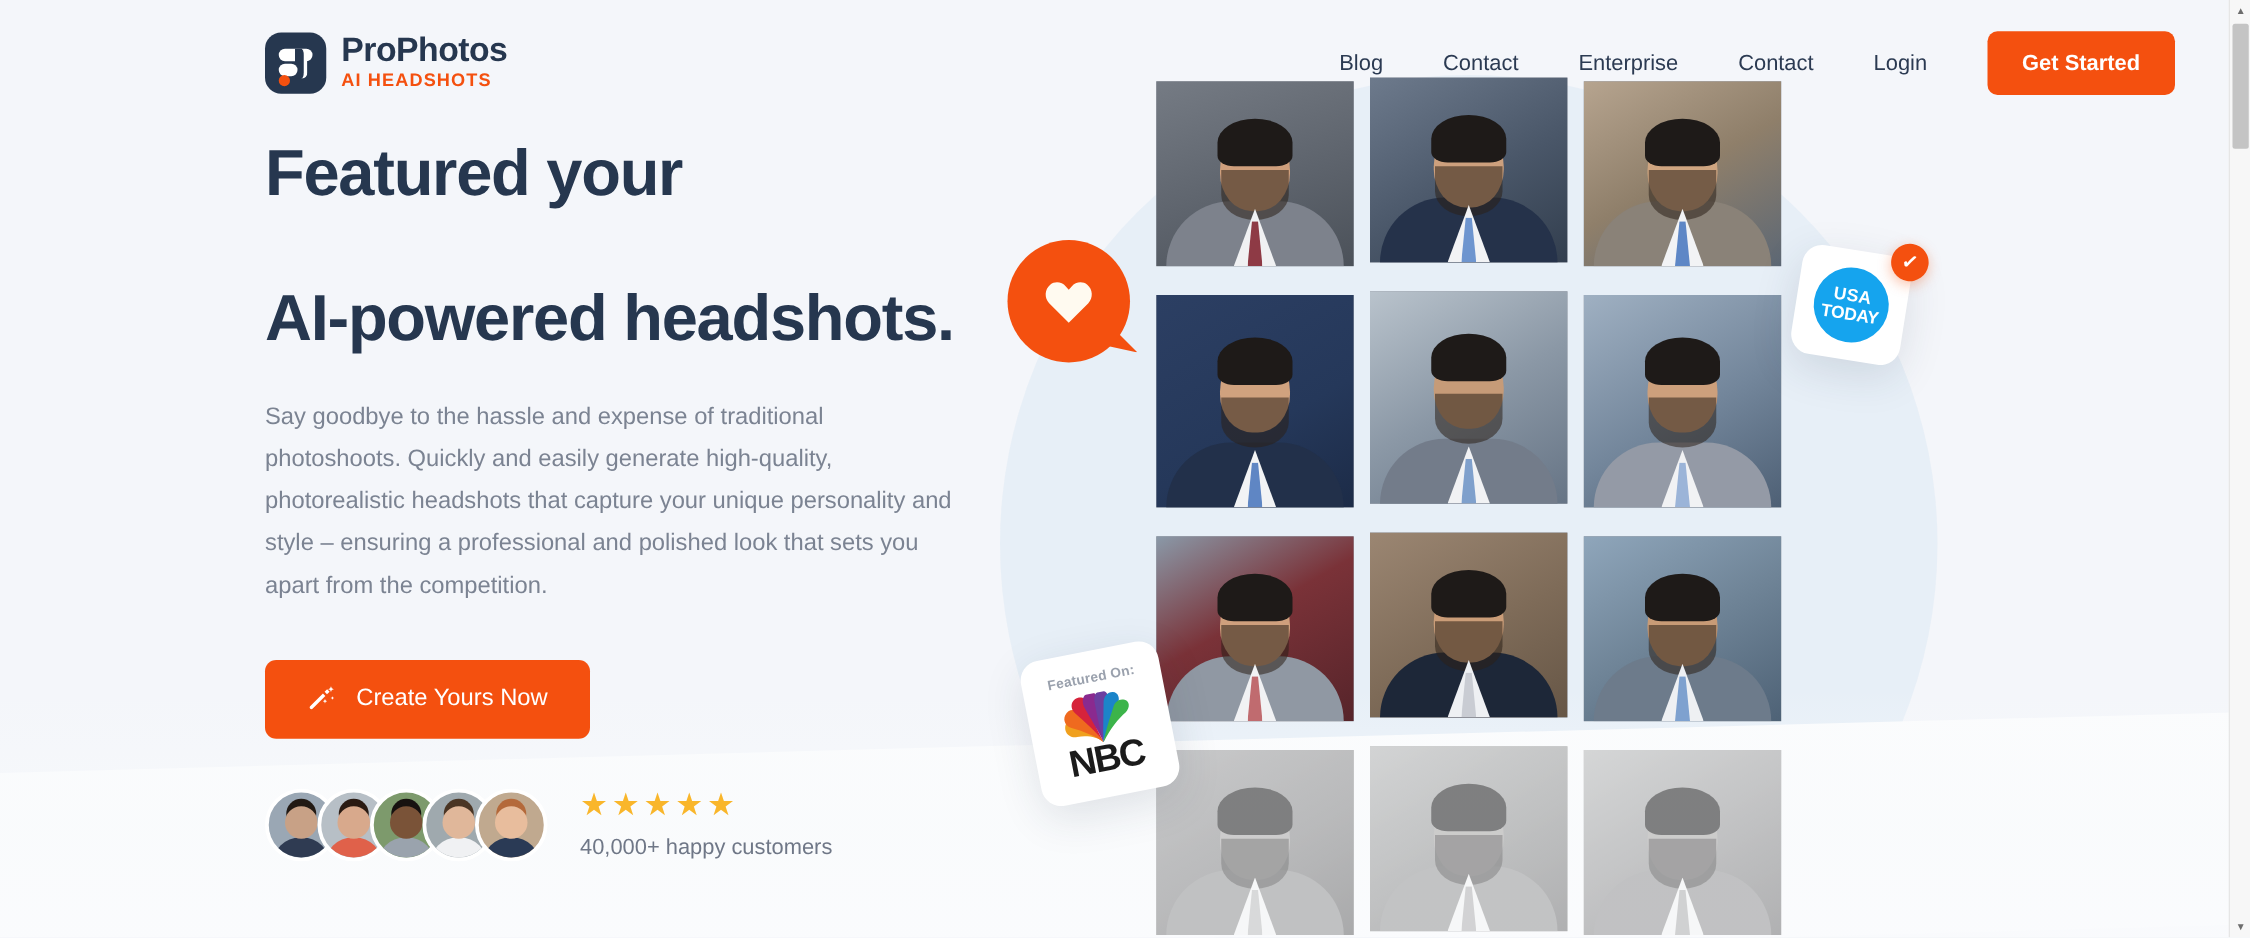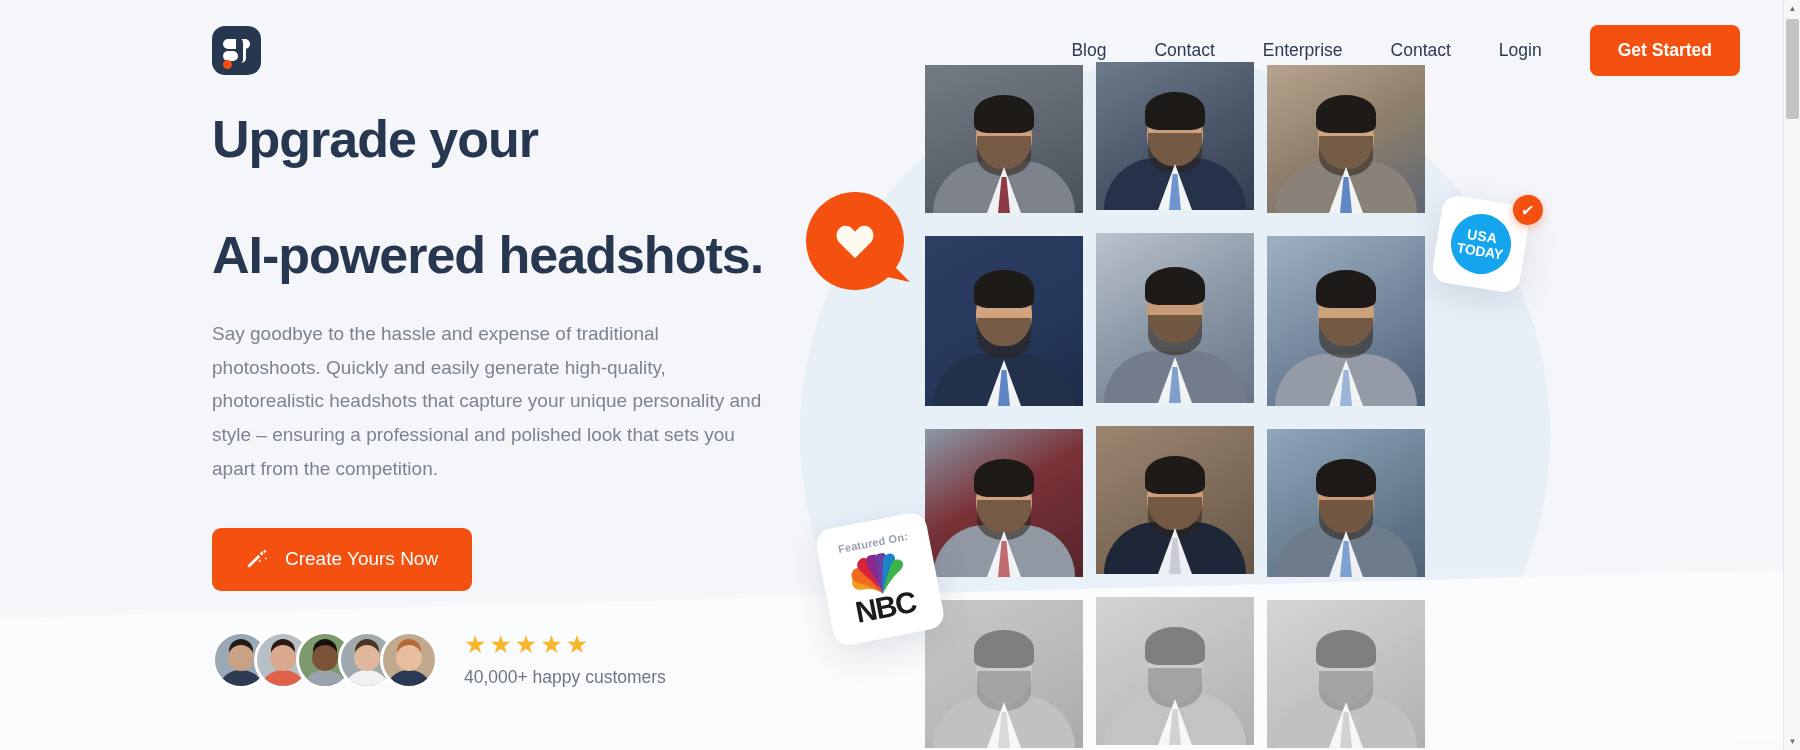--- a/index.html
+++ b/index.html
@@ -492,36 +492,40 @@
 
   <div class="header">
 
     <div class="logo">
       <div class="logo-mark">
         <span class="bar-top"></span>
         <span class="stem"></span>
         <span class="bar-bot"></span>
         <span class="dot"></span>
       </div>
+      <div class="logo-text">
+        <span class="logo-name">ProPhotos</span>
+        <span class="logo-sub">AI HEADSHOTS</span>
+      </div>
     </div>
 
     <nav class="nav" id="main-nav">
         <a href="#">Blog</a>
         <a href="#">Contact</a>
         <a href="#">Enterprise</a>
         <a href="#">Contact</a>
         <a href="#">Login</a>
       </nav>
 
     <button class="btn-get-started">Get Started</button>
   </div>
 
   <div class="hero-left">
     <h1 class="hero-title">
-      <span>Upgrade your</span><br>
+      <span>Featured your</span><br>
       <br>
       <span>AI-powered headshots.</span>
     </h1>
 
     <p class="hero-desc">Say goodbye to the hassle and expense of traditional photoshoots. Quickly and easily generate high-quality, photorealistic headshots that capture your unique personality and style – ensuring a professional and polished look that sets you apart from the competition.</p>
 
     <button class="btn-create">
       <svg class="wand" viewBox="0 0 24 24" fill="#fff">
         <path d="M4.2 19.8 14.9 9.1l-0.0-0.0-2.0-2.0L2.2 17.8c-0.5 0.5-0.5 1.4 0 1.9l0.1 0.1c0.5 0.5 1.4 0.5 1.9 0z"></path>
         <path d="M16.3 7.7 14.3 5.7 16.4 3.6l2.0 2.0z"></path>

